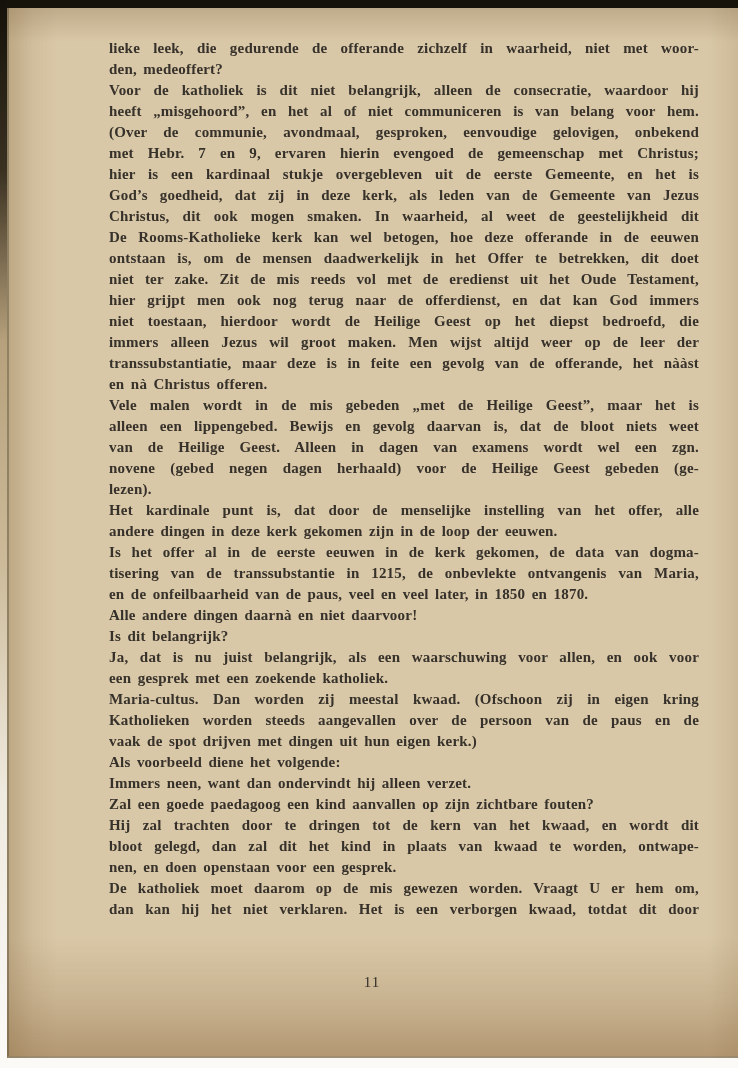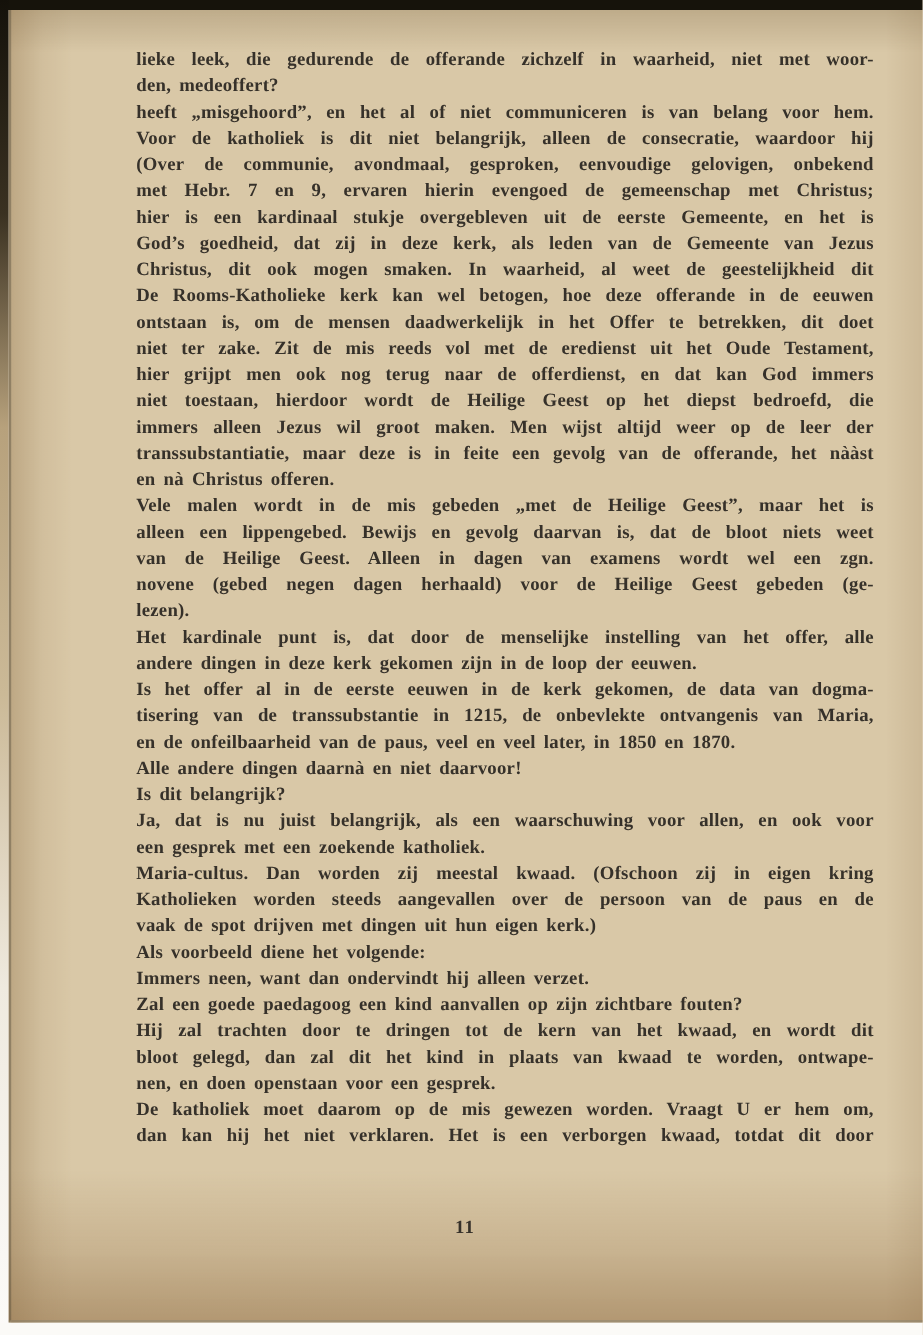--- a/index.html
+++ b/index.html
@@ -74,37 +74,37 @@
     -moz-text-align-last: justify;
   }
   .page-number {
     position: absolute;
     left: 68px;
     top: 966px;
     width: 590px;
     text-align: center;
     color: #36312a;
     font-size: 15px;
-    font-weight: 700;
+    font-weight: 400;
     letter-spacing: 1px;
   }
 </style>
 </head>
 <body>
 
 <div class="scan-top"></div>
 <div class="scan-left"></div>
 <div class="scan-bottom"></div>
 
 <div class="page">
   <div class="text-block">
       <div class="line justified">lieke leek, die gedurende de offerande zichzelf in waarheid, niet met woor-</div>
       <div class="line">den, medeoffert?</div>
+      <div class="line justified">Voor de katholiek is dit niet belangrijk, alleen de consecratie, waardoor hij</div>
       <div class="line justified">heeft „misgehoord”, en het al of niet communiceren is van belang voor hem.</div>
-      <div class="line justified">Voor de katholiek is dit niet belangrijk, alleen de consecratie, waardoor hij</div>
       <div class="line justified">(Over de communie, avondmaal, gesproken, eenvoudige gelovigen, onbekend</div>
       <div class="line justified">met Hebr. 7 en 9, ervaren hierin evengoed de gemeenschap met Christus;</div>
       <div class="line justified">hier is een kardinaal stukje overgebleven uit de eerste Gemeente, en het is</div>
       <div class="line justified">God’s goedheid, dat zij in deze kerk, als leden van de Gemeente van Jezus</div>
       <div class="line justified">Christus, dit ook mogen smaken. In waarheid, al weet de geestelijkheid dit</div>
       <div class="line justified">De Rooms-Katholieke kerk kan wel betogen, hoe deze offerande in de eeuwen</div>
       <div class="line justified">ontstaan is, om de mensen daadwerkelijk in het Offer te betrekken, dit doet</div>
       <div class="line justified">niet ter zake. Zit de mis reeds vol met de eredienst uit het Oude Testament,</div>
       <div class="line justified">hier grijpt men ook nog terug naar de offerdienst, en dat kan God immers</div>
       <div class="line justified">niet toestaan, hierdoor wordt de Heilige Geest op het diepst bedroefd, die</div>

